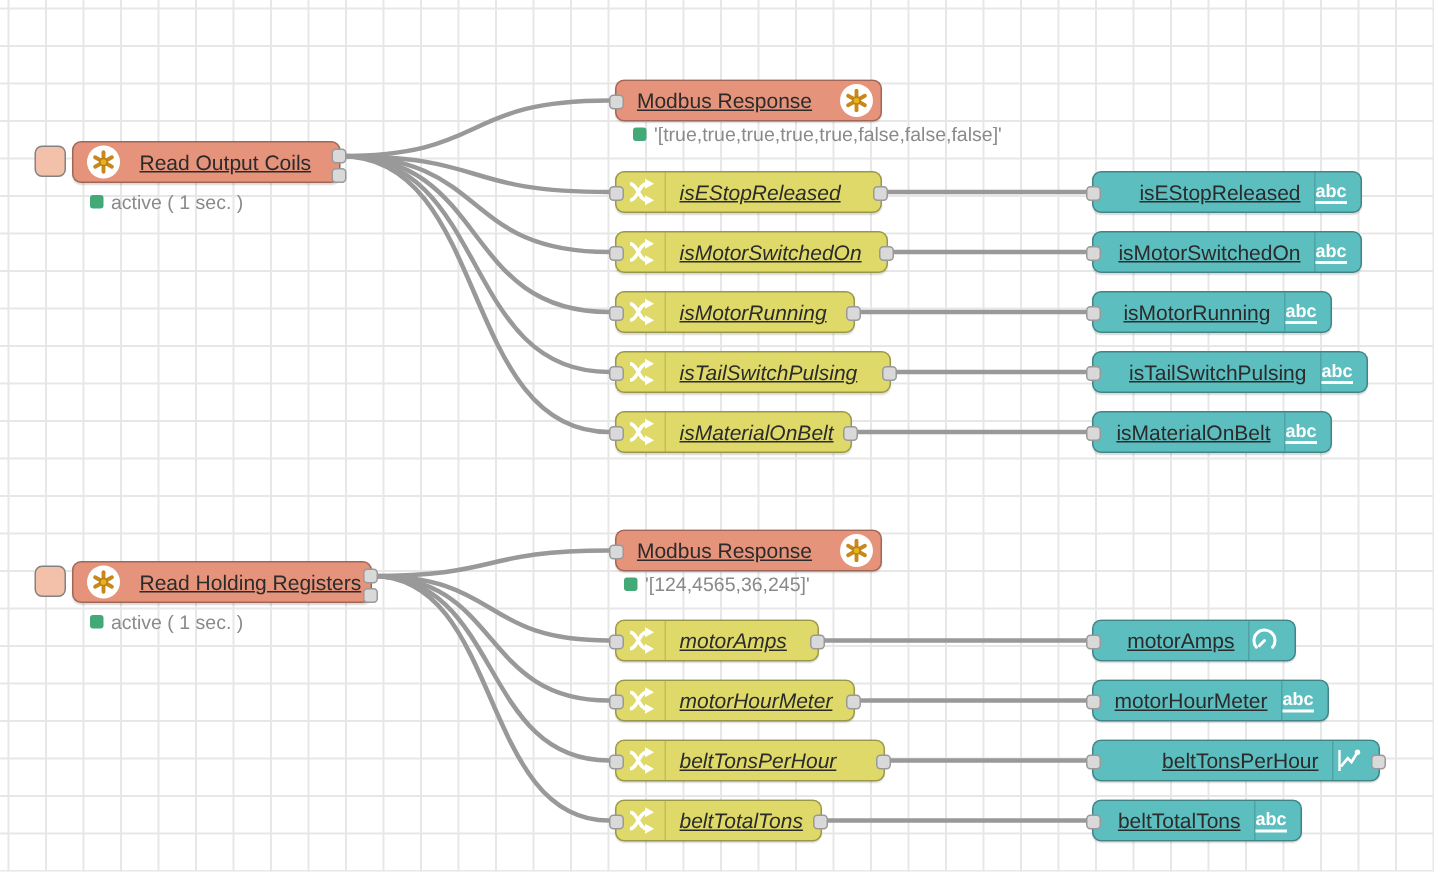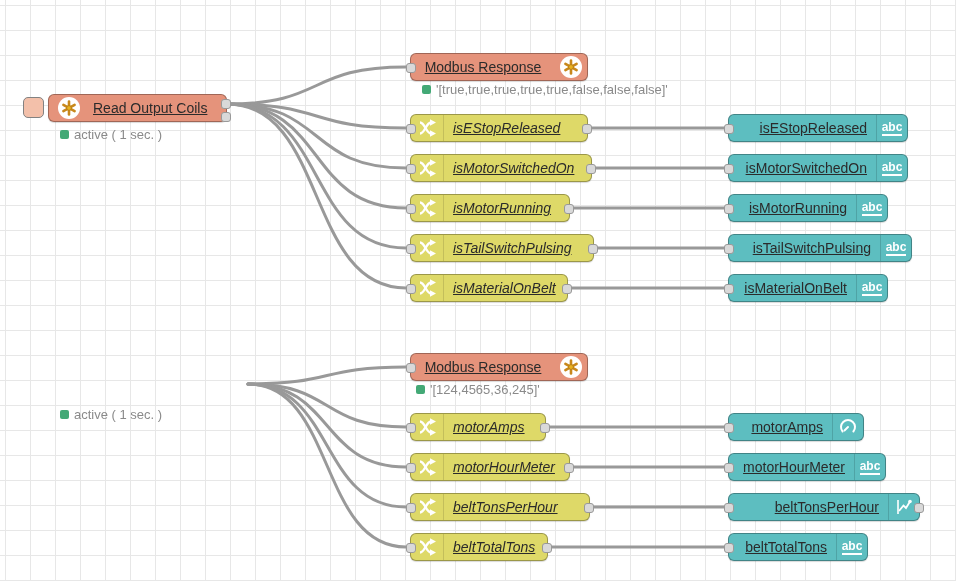--- a/index.html
+++ b/index.html
@@ -23,21 +23,21 @@
   .change{background:#ded968;}
   .ui{background:#5dbec0;}
   .node .label{display:block;overflow:hidden;}
   .change .label{padding-left:42px;font-style:italic;}
   .ui .label{padding-right:40px;text-align:right;}
   .modbus-read .label{padding-left:44px;text-align:left;}
   .modbus-resp .label{padding-left:12px;padding-right:44px;text-align:center;}
   .iconbox-l{position:absolute;left:0;top:0;bottom:0;width:32px;
     border-right:1px solid rgba(0,0,0,0.12);display:flex;align-items:center;justify-content:center;}
   .iconbox-r{position:absolute;right:0;top:0;bottom:0;width:30px;
-    border-left:1px solid rgba(0,0,0,0.14);display:flex;align-items:center;justify-content:center;}
+    border-left:1px solid rgba(0,0,0,0.14);display:flex;align-items:center;justify-content:flex-start;}
   .circle-icon{position:absolute;top:2px;width:22px;height:22px;border-radius:50%;
     background:#fff;display:flex;align-items:center;justify-content:center;}
   .circle-icon.left{left:9px;}
   .circle-icon.right{right:5px;}
   .abc{color:#fff;font-weight:bold;font-size:12px;line-height:12px;
     border-bottom:2px solid #fff;padding-bottom:1px;}
   .port{position:absolute;width:10px;height:10px;background:#d9d9d9;
     border:1px solid #999;border-radius:3px;box-sizing:border-box;z-index:3;}
   .port.in{left:-5px;top:9px;}
   .port.out{right:-5px;top:9px;}
@@ -212,20 +212,36 @@
       </span>
   </div>
   <div class="node ui" style="left:728px;top:274px;width:160px">
     <span class="port in"></span>
     <span class="label">isMaterialOnBelt</span>
     <span class="iconbox-r">
         <span class="abc">abc</span>
       </span>
   </div>
 
+  <div class="node modbus modbus-read" style="left:48px;top:374px;width:200px">
+    <span class="nbtn"></span>
+    <span class="circle-icon left">
+      <svg width="16" height="16" viewBox="0 0 16 16">
+        <g stroke="#c8881c" stroke-width="2.6" stroke-linecap="round">
+          <path d="M8 1.5 V14.5"></path>
+            <path d="M2.4 4.8 L13.6 11.2"></path>
+            <path d="M13.6 4.8 L2.4 11.2"></path>
+        </g>
+        <circle cx="8" cy="8" r="2.4" fill="#e8b21f" stroke="#b97e14"></circle>
+      </svg>
+    </span>
+    <span class="label">Read Holding Registers</span>
+    <span class="port out o1"></span>
+    <span class="port out o2"></span>
+  </div>
   <div class="status" style="left:60px;top:407px">
     <span class="dot"></span>
     <span>active ( 1 sec. )</span>
   </div>
 
   <div class="node modbus modbus-resp" style="left:410px;top:353px;width:178px">
     <span class="port in"></span>
     <span class="label">Modbus Response</span>
     <span class="circle-icon right">
       <svg width="16" height="16" viewBox="0 0 16 16">

